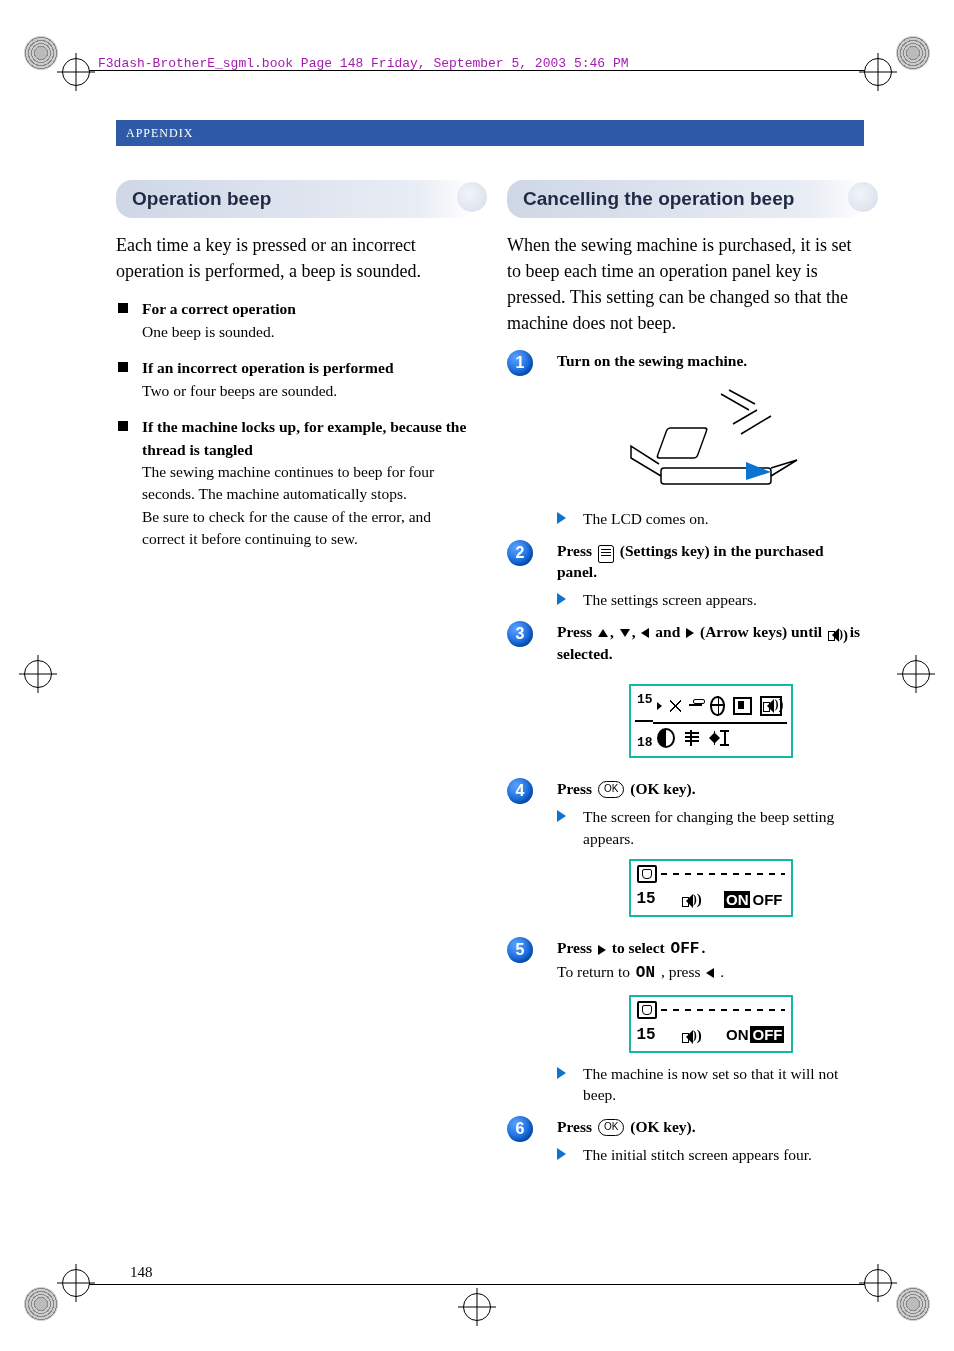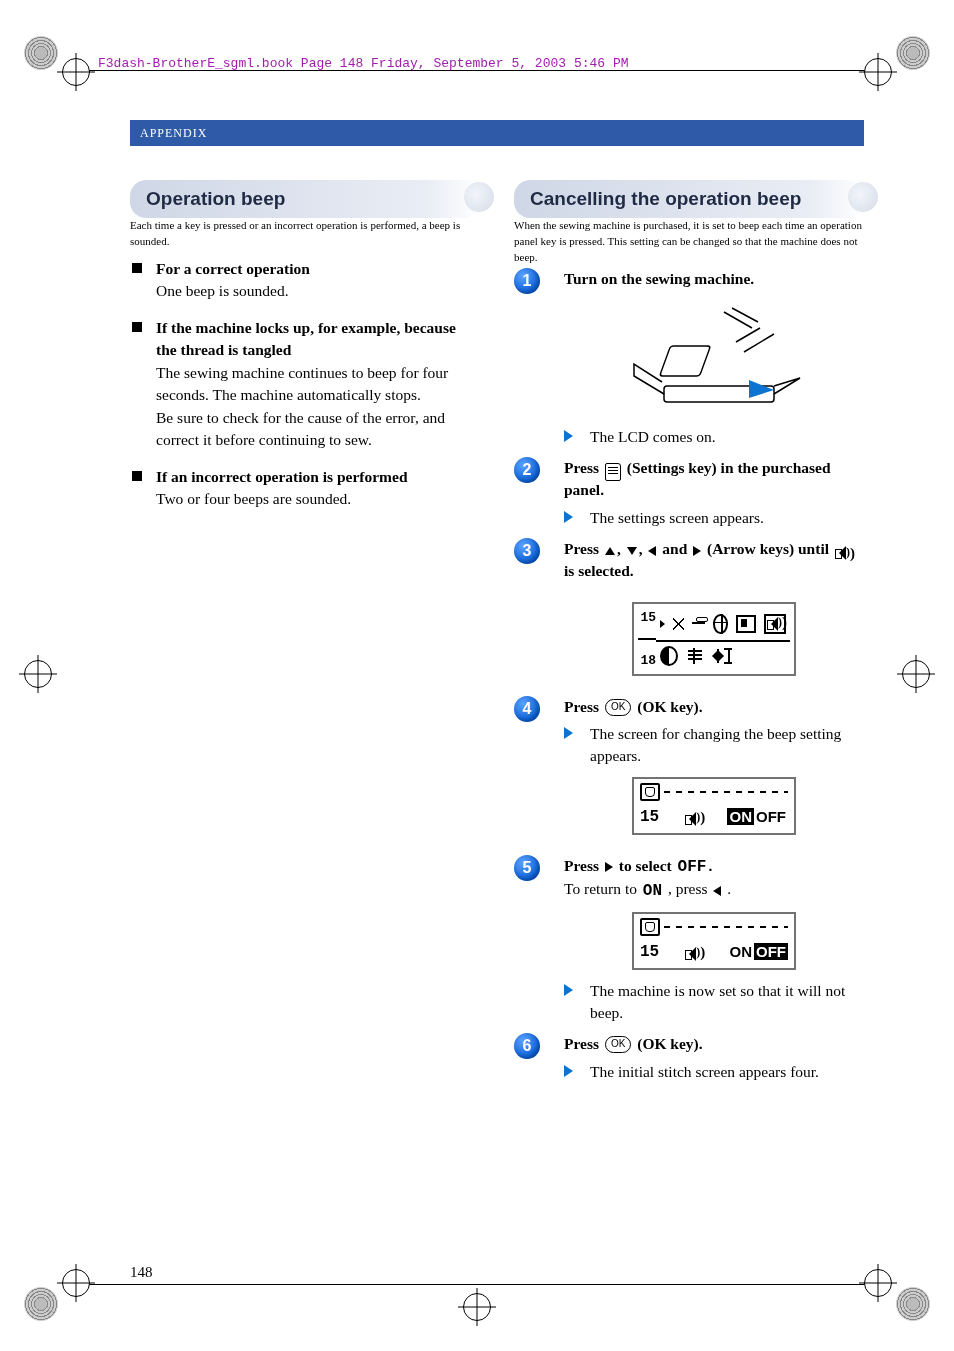--- a/index.html
+++ b/index.html
@@ -31,21 +31,21 @@
   .cross-circle::before { left: 50%; top: -6px; bottom: -6px; width: 1px; transform: translateX(-0.5px); }
   .cross-circle::after  { top: 50%; left: -6px; right: -6px; height: 1px; transform: translateY(-0.5px); }
   .hline-long { position: absolute; height: 1px; background: #000; }
 
   .header-running {
     position: absolute; top: 56px; left: 98px;
     font-family: "Courier New", monospace; font-size: 13px; color: #a21caf;
   }
 
   .content {
-    position: absolute; top: 120px; left: 130px; right: 90px;
+    position: absolute; top: 120px; left: 116px; right: 90px;
   }
   .appendix-bar {
     color: #fff; font-size: 12px; letter-spacing: 1px;
     background: linear-gradient(90deg,#2f5aa8 0 70px,#2f5aa8 70px);
     padding: 4px 10px; position: relative; height: 18px;
     display: flex; align-items: center;
   }
   .appendix-bar .dashline {
     flex: 1; height: 10px; margin-left: 12px;
     background: repeating-linear-gradient(90deg,#2f5aa8 0 2px,transparent 2px 5px);
@@ -62,21 +62,21 @@
     padding: 8px 16px;
     font-family: Arial, Helvetica, sans-serif;
     font-weight: 700; font-size: 19px; color: #1f2a44;
     position: relative;
   }
   .section-hdr .bump {
     position: absolute; right: -14px; top: 2px; width: 30px; height: 30px;
     border-radius: 50%;
     background: radial-gradient(circle at 40% 40%, #f2f5fa, #d5dbe8);
   }
-  .para { font-size: 11px; line-height: 1.45; margin: 0 0; }
+  .para { font-size: 18px; line-height: 1.45; margin: 14px 0; }
   ul.squares { list-style: none; padding: 0; margin: 8px 0 12px 0; }
   ul.squares > li { position: relative; padding-left: 26px; margin-bottom: 14px; font-size: 15.5px; line-height: 1.45; }
   ul.squares > li::before {
     content: ""; position: absolute; left: 2px; top: 5px;
     width: 10px; height: 10px; background: #000;
   }
   .b  { font-weight: 700; }
   .steps { margin-top: 2px; }
   .step { display: flex; gap: 12px; align-items: flex-start; margin-bottom: 10px; }
   .step .content-col { flex: 1; margin-left: 12px; }
@@ -89,21 +89,21 @@
   }
   .step-head { font-size: 15.5px; line-height: 1.4; }
   .step-head .b { font-weight: 700; }
   .result-line { display: flex; gap: 8px; align-items: flex-start; font-size: 15.5px; margin-top: 6px; line-height: 1.4; }
   .blue-tri {
     width: 0; height: 0; border-left: 9px solid #0b74d1;
     border-top: 6px solid transparent; border-bottom: 6px solid transparent;
     margin-top: 4px; flex: 0 0 9px;
   }
   .figure-box {
-    border: 2px solid #737373;
+    border: 2px solid #14b8a6;
     margin: 10px auto;
   }
   .machine-svg { display: block; margin: 8px auto; }
   .lcd1 { width: 160px; height: 70px; position: relative; }
   .lcd-top { position: absolute; top: 4px; left: 22px; right: 4px; bottom: 32px;
     border-bottom: 2px solid #000; display: flex; align-items: center; gap: 8px; padding: 0 4px;}
   .lcd-bot { position: absolute; top: 38px; left: 22px; right: 4px; bottom: 4px;
     display: flex; align-items: center; gap: 10px; padding: 0 4px;}
   .lcd-left { position: absolute; left: 4px; top: 6px; bottom: 6px; width: 18px;
     font-family: "Courier New", monospace; font-weight: 700; font-size: 13px;
@@ -229,27 +229,27 @@
         <span>Operation beep</span>
         <span class="bump"></span>
       </div>
       <p class="para">Each time a key is pressed or an incorrect operation is performed, a beep is sounded.</p>
       <ul class="squares">
         <li>
           <span class="b">For a correct operation</span><br>
           <span>One beep is sounded.</span>
         </li>
         <li>
+          <span class="b">If an incorrect operation is performed</span><br>
+          <span>Two or four beeps are sounded.</span>
+        </li>
+        <li>
           <span class="b">If the machine locks up, for example, because the thread is tangled</span><br>
           <span>The sewing machine continues to beep for four seconds. The machine automatically stops.</span><br>
           <span>Be sure to check for the cause of the error, and correct it before continuing to sew.</span>
-        </li>
-        <li>
-          <span class="b">If an incorrect operation is performed</span><br>
-          <span>Two or four beeps are sounded.</span>
         </li>
       </ul>
     </div>
 
     <div class="col">
       <div class="section-hdr">
         <span>Cancelling the operation beep</span>
         <span class="bump"></span>
       </div>
       <p class="para">When the sewing machine is purchased, it is set to beep each time an operation panel key is pressed. This setting can be changed so that the machine does not beep.</p>

